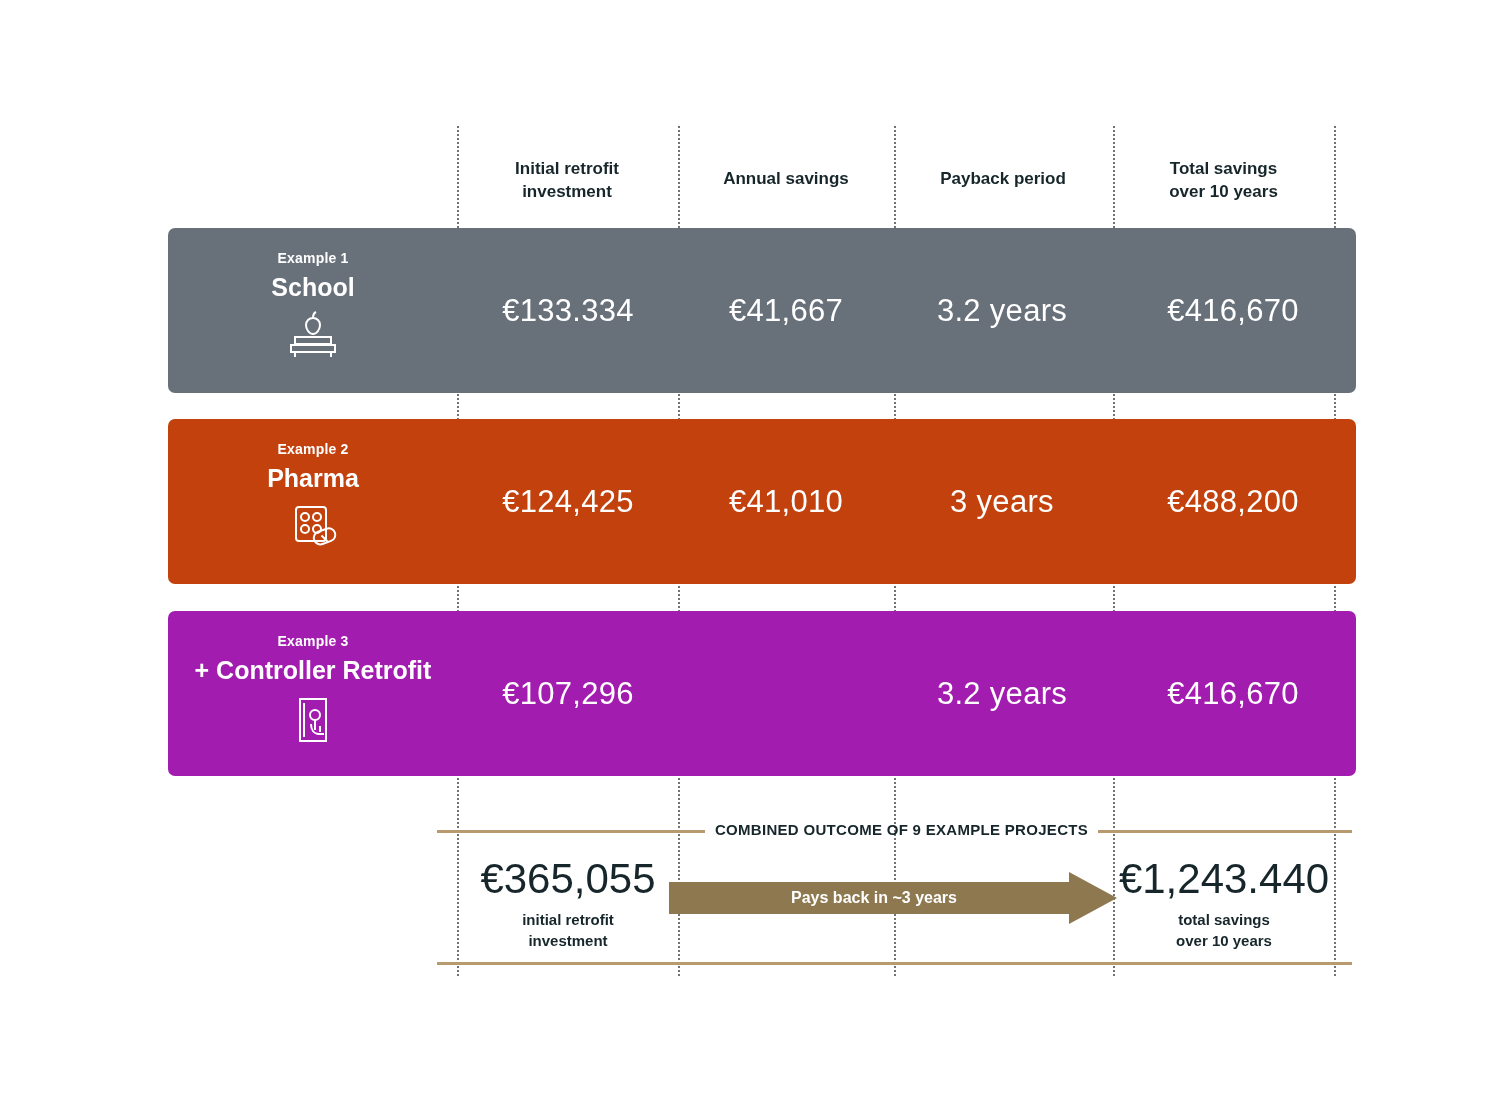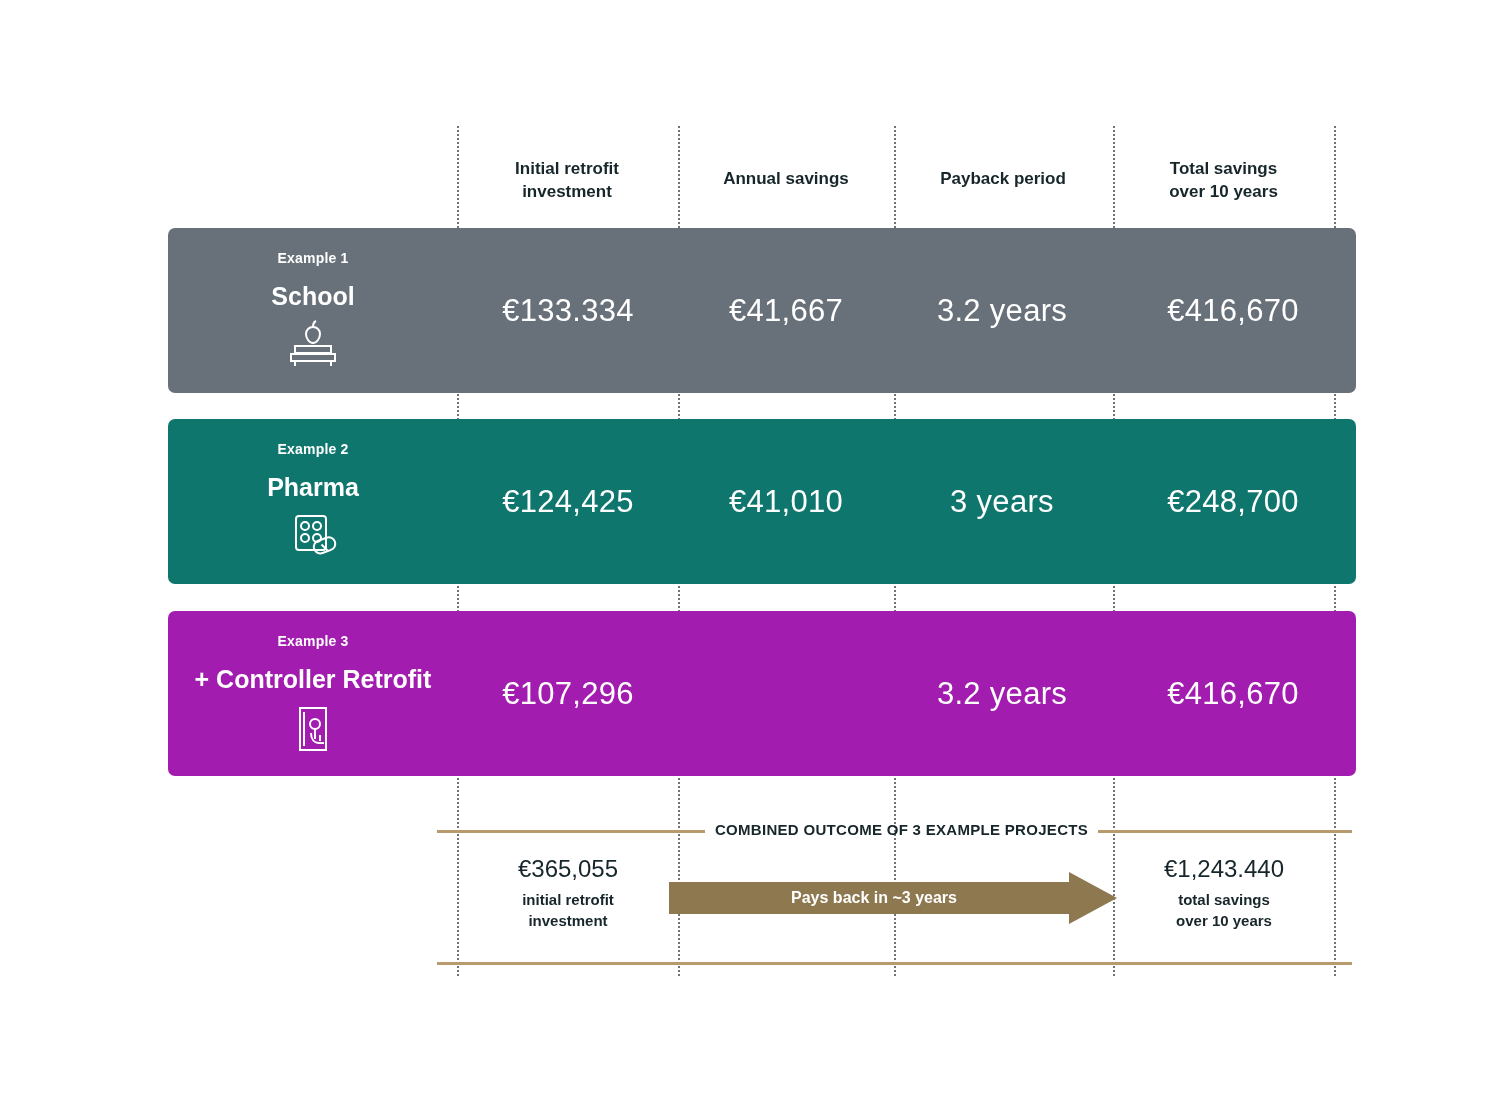--- a/index.html
+++ b/index.html
@@ -47,39 +47,39 @@
   
   .row {
     position: absolute;
     left: 152px;
     width: 1188px;
     height: 165px;
     border-radius: 7px;
     color: #ffffff;
   }
   .row-1 { top: 228px; background: #68707a; }
-  .row-2 { top: 419px; background: #0f766e; }
+  .row-2 { top: 419px; background: #c2410c; }
   .row-3 { top: 611px; background: #a21caf; }
 
   .rowlabel {
     position: absolute;
     left: 0;
     top: 0;
     width: 290px;
     height: 165px;
     text-align: center;
   }
   .ex-small {
     margin-top: 22px;
     font-size: 14px;
     font-weight: bold;
     letter-spacing: .2px;
   }
   .ex-title {
-    margin-top: 16px;
+    margin-top: 7px;
     font-size: 25px;
     font-weight: bold;
   }
   .ex-icon {
     margin-top: 8px;
     display: flex;
     justify-content: center;
   }
 
   .cell {
@@ -130,21 +130,21 @@
   }
   .sum-right {
     position: absolute;
     left: 1097px;
     top: 855px;
     width: 222px;
     text-align: center;
     color: #17262b;
   }
   .sum-big {
-    font-size: 24px;
+    font-size: 42px;
     line-height: 1.15;
   }
   .sum-sub {
     margin-top: 6px;
     font-size: 15px;
     font-weight: bold;
     line-height: 1.4;
   }
 
   .arrow-wrap {
@@ -226,21 +226,21 @@
           <circle cx="23" cy="28" r="4"></circle>
           <circle cx="35" cy="28" r="4"></circle>
           <rect x="30" y="33" width="22" height="13" rx="6.5" transform="rotate(-20 30 33)"></rect>
           <path d="M39.5 34.5l6 6"></path>
         </svg>
       </div>
     </div>
     <div class="cell c1">€124,425</div>
     <div class="cell c2">€41,010</div>
     <div class="cell c3">3 years</div>
-    <div class="cell c4">€248,700</div>
+    <div class="cell c4">€488,200</div>
   </div>
 
   <div class="row row-3">
     <div class="rowlabel">
       <div class="ex-small">Example 3</div>
       <div class="ex-title">+ Controller Retrofit</div>
       <div class="ex-icon">
         <svg width="58" height="54" viewBox="0 0 58 54" fill="none" stroke="#ffffff" stroke-width="2">
           <path d="M16 6h26v42H16z"></path>
           <path d="M20 10v34"></path>
@@ -251,21 +251,21 @@
         </svg>
       </div>
     </div>
     <div class="cell c1">€107,296</div>
     <div class="cell c3">3.2 years</div>
     <div class="cell c4">€416,670</div>
   </div>
 
   <div class="rule rule-left"></div>
   <div class="rule rule-right"></div>
-  <div class="combined-title">COMBINED OUTCOME OF 3 EXAMPLE PROJECTS</div>
+  <div class="combined-title">COMBINED OUTCOME OF 9 EXAMPLE PROJECTS</div>
   <div class="rule rule-bottom"></div>
 
   <div class="sum-left">
     <div class="sum-big">€365,055</div>
     <div class="sum-sub">
       <div>initial retrofit</div>
       <div>investment</div>
     </div>
   </div>
 

